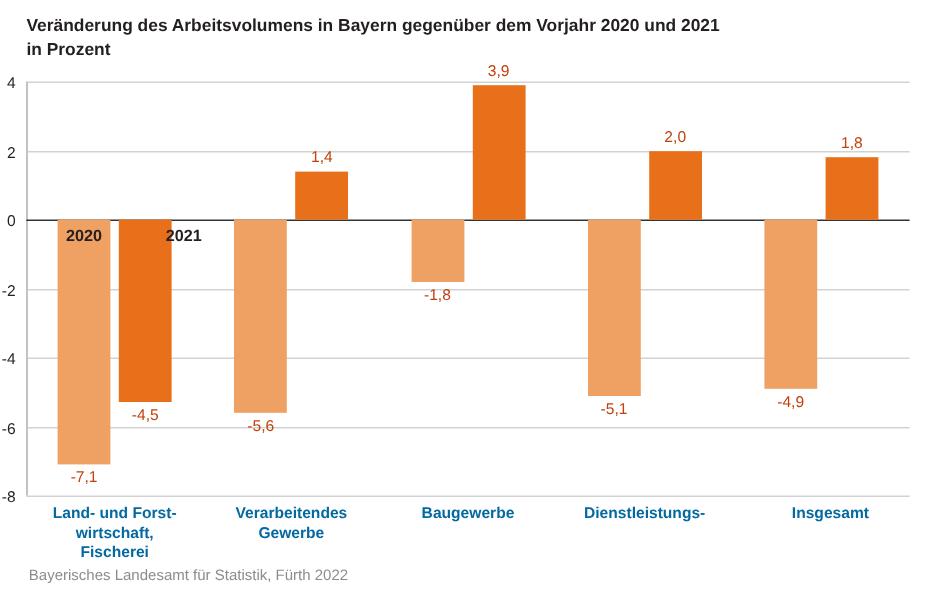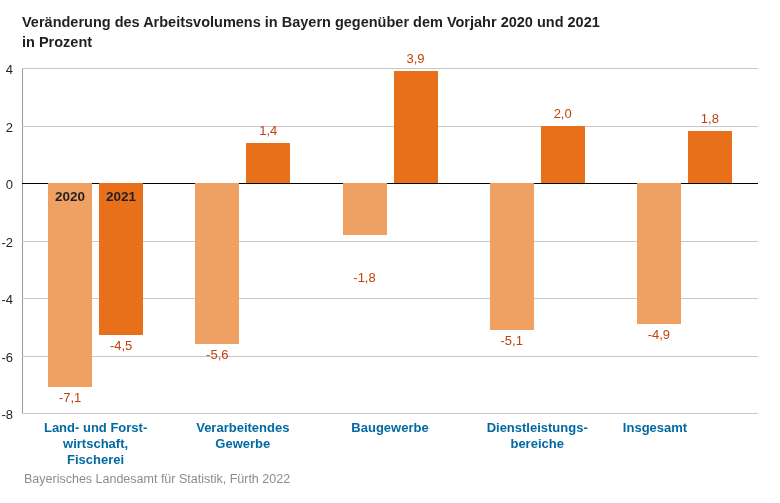--- a/index.html
+++ b/index.html
@@ -150,53 +150,52 @@
     <div id="barlayer">
         <div class="bar y2020" style="left: 26.1px; top: 115px; height: 204.125px; background: rgb(239, 161, 99);"></div>
         <div class="bar-label" style="left: 13.1px; top: 322.125px;">-7,1</div>
         <div class="bar y2021" style="left: 77.1px; top: 115px; height: 152.375px; background: rgb(232, 112, 26);"></div>
         <div class="bar-label" style="left: 64.1px; top: 270.375px;">-4,5</div>
         <div class="bar y2020" style="left: 173.3px; top: 115px; height: 161px; background: rgb(239, 161, 99);"></div>
         <div class="bar-label" style="left: 160.3px; top: 279px;">-5,6</div>
         <div class="bar y2021" style="left: 224.3px; top: 74.75px; height: 40.25px; background: rgb(232, 112, 26);"></div>
         <div class="bar-label" style="left: 211.3px; top: 54.75px;">1,4</div>
         <div class="bar y2020" style="left: 320.5px; top: 115px; height: 51.75px; background: rgb(239, 161, 99);"></div>
-        <div class="bar-label" style="left: 307.5px; top: 169.75px; margin-top: 32px;">-1,8</div>
+        <div class="bar-label" style="left: 307.5px; top: 169.75px;">-1,8</div>
         <div class="bar y2021" style="left: 371.5px; top: 2.875px; height: 112.125px; background: rgb(232, 112, 26);"></div>
         <div class="bar-label" style="left: 358.5px; top: -17.125px;">3,9</div>
         <div class="bar y2020" style="left: 467.7px; top: 115px; height: 146.625px; background: rgb(239, 161, 99);"></div>
         <div class="bar-label" style="left: 454.7px; top: 264.625px;">-5,1</div>
         <div class="bar y2021" style="left: 518.7px; top: 57.5px; height: 57.5px; background: rgb(232, 112, 26);"></div>
         <div class="bar-label" style="left: 505.7px; top: 37.5px;">2,0</div>
         <div class="bar y2020" style="left: 614.9px; top: 115px; height: 140.875px; background: rgb(239, 161, 99);"></div>
         <div class="bar-label" style="left: 601.9px; top: 258.875px;">-4,9</div>
         <div class="bar y2021" style="left: 665.9px; top: 63.25px; height: 51.75px; background: rgb(232, 112, 26);"></div>
         <div class="bar-label" style="left: 652.9px; top: 43.25px;">1,8</div>
         <div class="series-tag" style="left: 26.1px; top: 121px;">2020</div>
-        <div class="series-tag" style="left: 77.1px; top: 121px;">2021</div>
+        <div class="series-tag" style="left: 77.1px; top: 121px; padding-left: 32px;">2021</div>
       </div>
   </div>
 
   <div id="catlayer">
       <div class="cat-label" style="left: 10.6px; top: 420px;">
         <div>Land- und Forst-</div>
         <div>wirtschaft,</div>
         <div>Fischerei</div>
       </div>
       <div class="cat-label" style="left: 157.8px; top: 420px;">
         <div>Verarbeitendes</div>
         <div>Gewerbe</div>
       </div>
       <div class="cat-label" style="left: 305px; top: 420px;">
         <div>Baugewerbe</div>
       </div>
       <div class="cat-label" style="left: 452.2px; top: 420px;">
         <div>Dienstleistungs-</div>
-        <div>bereiche</div>
-      </div>
-      <div class="cat-label" style="left: 570px; top: 420px;">
+      </div>
+      <div class="cat-label" style="left: 607px; top: 420px;">
         <div>Insgesamt</div>
       </div>
     </div>
 
   <div class="source">Bayerisches Landesamt für Statistik, Fürth 2022</div>
 
 </div>
 
 </body></html>

